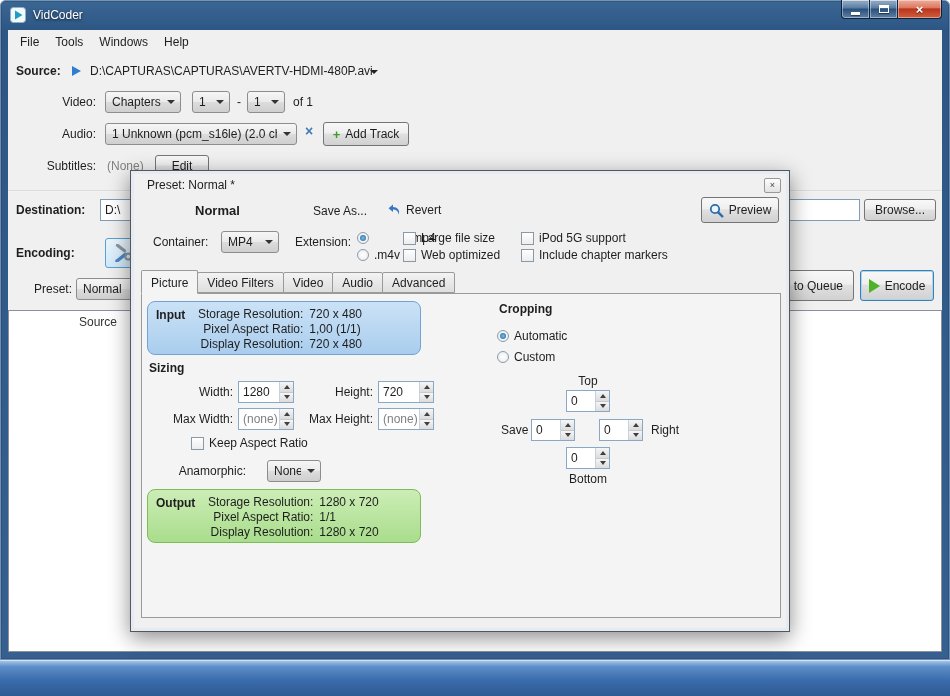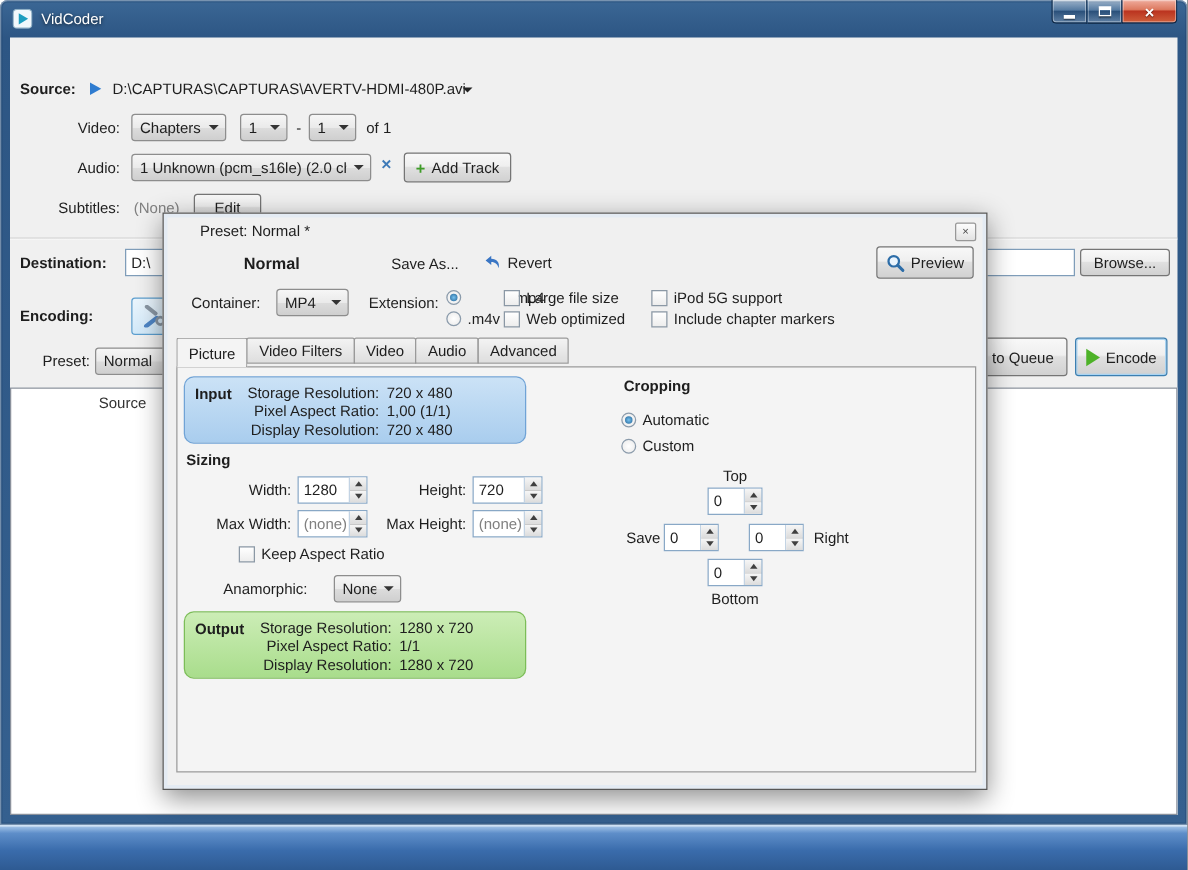--- a/index.html
+++ b/index.html
@@ -68,26 +68,26 @@
 
   .text-input { background:#fff; border:1px solid #7f9db9; padding:2px 4px; line-height:16px; white-space:nowrap; overflow:hidden; }
 
   .separator { height:2px; background:linear-gradient(#d0d0d0,#ffffff); }
 
   .list-area { background:#fff; border:1px solid #8a919c; }
 
   
   .dialog { position:absolute; left:130px; top:170px; width:660px; height:462px; background:#f0f0f0;
             border:1px solid #565656; box-shadow: 0 6px 20px rgba(0,0,0,.45), inset 0 0 0 3px #e4ebf3; z-index:10; }
-  .dlg-title { position:absolute; left:21px; top:4px; right:4px; height:20px; display:flex; align-items:center;
+  .dlg-title { position:absolute; left:8px; top:4px; right:4px; height:20px; display:flex; align-items:center;
                justify-content:space-between; padding:0 4px 0 8px; cursor:default; }
   .dlg-close { width:17px; height:15px; border:1px solid #989898; border-radius:2px; display:flex; align-items:center;
                justify-content:center; background:linear-gradient(180deg,#fdfdfd,#e2e2e2); font-size:9px; color:#444; }
 
-  .tabs { position:absolute; display:flex; align-items:flex-start; z-index:3; }
+  .tabs { position:absolute; display:flex; align-items:center; z-index:3; }
   .tab { height:21px; padding:3px 9px 0; border:1px solid #9a9a9a; margin-right:-1px; border-radius:2px 2px 0 0;
          background:linear-gradient(180deg,#f3f3f3,#dedede); cursor:default; white-space:nowrap; }
   .tab.active { height:24px; padding-top:5px; background:#f4f4f4; border-bottom:1px solid #f4f4f4; position:relative; z-index:4; }
   .tab-panel { position:absolute; background:#f4f4f4; border:1px solid #9a9a9a; }
 
   .infobox { display:flex; gap:10px; padding:5px 8px; border-radius:8px; }
   .infobox.in  { background:linear-gradient(180deg,#cbe2f6,#a9cdee); border:1px solid #70a3d6; }
   .infobox.out { background:linear-gradient(180deg,#ccedb6,#a9dd8c); border:1px solid #7cbd58; }
   .ib-title { font-weight:bold; padding-top:1px; }
   .ib-grid { display:grid; grid-template-columns:108px auto; column-gap:6px; row-gap:0; line-height:15px; }
@@ -117,20 +117,26 @@
             <span class="g-max"></span>
           </div>
         <div class="win-btn close">
             <span class="g-close">×</span>
           </div>
       </div>
     </div>
 
     <div class="win-body">
 
+      <div class="menubar">
+        <span class="menu-item">File</span>
+        <span class="menu-item">Tools</span>
+        <span class="menu-item">Windows</span>
+        <span class="menu-item">Help</span>
+      </div>
 
       <span class="abs lbl-b" style="left:8px;top:34px;">Source:</span>
       <span class="abs" style="left:64px;top:36px;width:0;height:0;border-left:9px solid #2f7cd0;border-top:5px solid transparent;border-bottom:5px solid transparent;"></span>
       <span class="abs" style="left:82px;top:34px;">D:\CAPTURAS\CAPTURAS\AVERTV-HDMI-480P.avi</span>
       <span class="abs" style="left:362px;top:40px;width:0;height:0;border:4px solid transparent;border-top:4px solid #222;"></span>
 
       <span class="abs r" style="left:8px;top:65px;width:80px;">Video:</span>
       <span class="abs combo" style="left:97px;top:61px;width:76px;">
           <span class="cv">Chapters</span>
           <span class="ca"></span>

